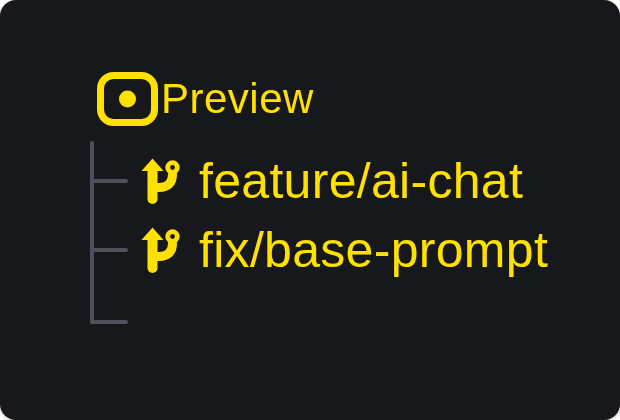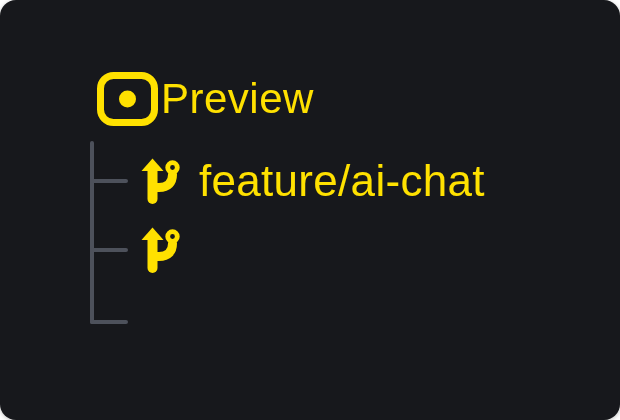--- a/index.html
+++ b/index.html
@@ -39,21 +39,21 @@
     white-space: nowrap;
   }
   .row-branch {
     position: absolute;
     left: 139px;
     height: 48px;
     display: flex; align-items: center; gap: 16px;
     color: var(--accent);
   }
   .row-branch .label {
-    font-size: 44px;
+    font-size: 50px;
     font-weight: 500;
     letter-spacing: 0.3px;
     line-height: 1;
     white-space: nowrap;
   }
   .row-branch.r0 { top: 157px; }
   .row-branch.r1 { top: 226px; }
   .row-branch.r2 { top: 298px; }
 
   .tree-line { position: absolute; background: var(--tree-line); border-radius: 2px; }
@@ -93,16 +93,17 @@
     <span class="label">feature/ai-chat</span>
   </div>
 
   <div class="row-branch r1">
     <svg class="icon" width="44" height="48" viewBox="0 0 44 48">
       <polygon points="13.5,1.5 2.5,14 24.5,14" fill="currentColor"></polygon>
       <path d="M13.5 12 V42" fill="none" stroke="currentColor" stroke-width="10" stroke-linecap="round"></path>
       <path d="M33.5 17.5 C33.5 25.5 29 30.5 20 30.5 L13.5 30.5" fill="none" stroke="currentColor" stroke-width="9" stroke-linecap="round"></path>
       <circle cx="33.5" cy="10.5" r="4.8" fill="none" stroke="currentColor" stroke-width="4.8"></circle>
     </svg>
+    <span class="label">fix/base-prompt</span>
   </div>
 
 
 </div>
 
 </body></html>

